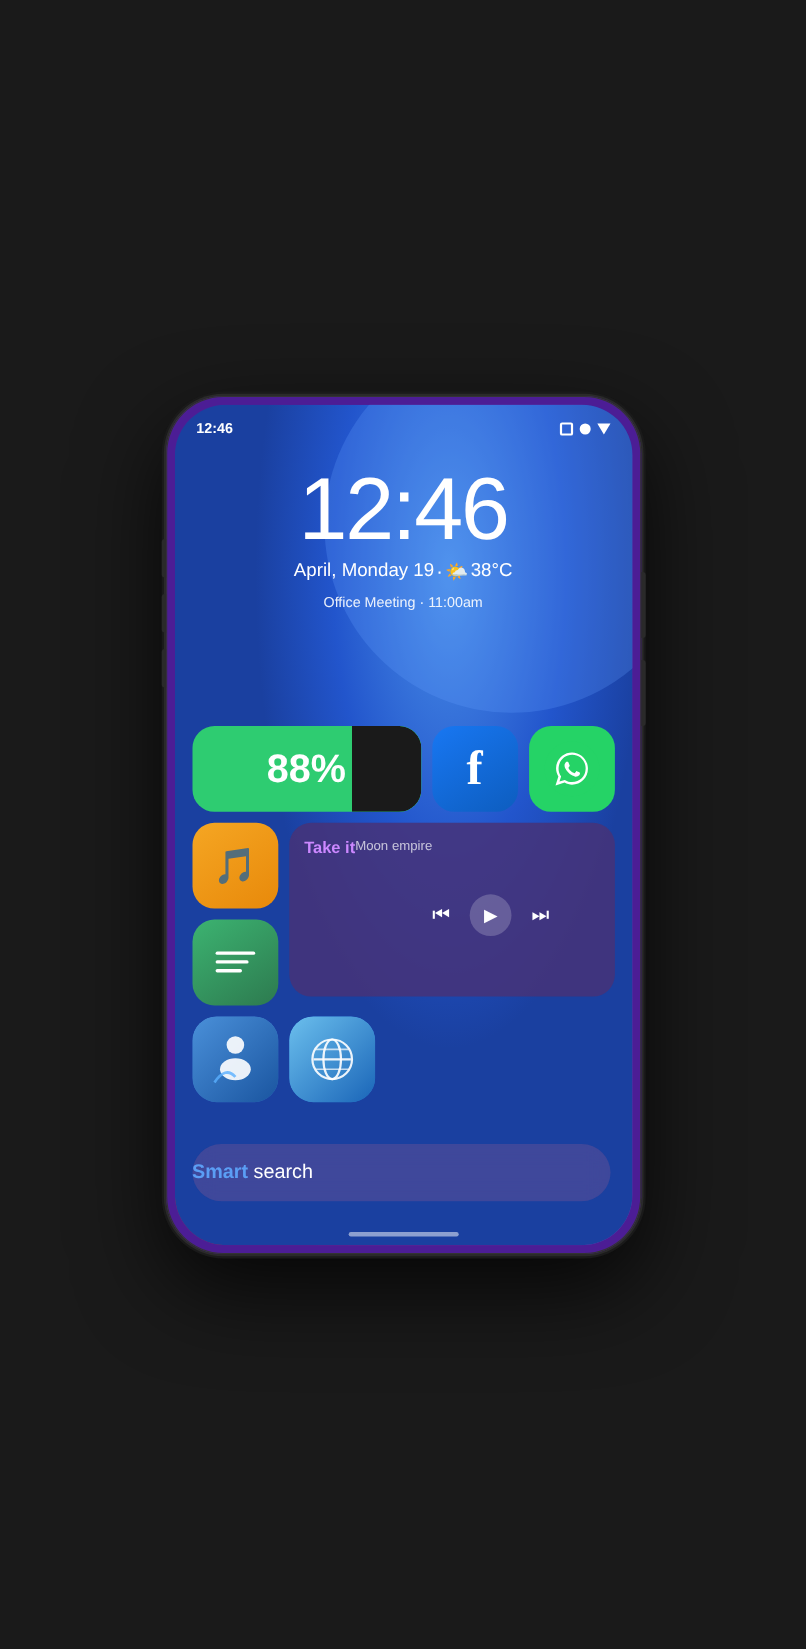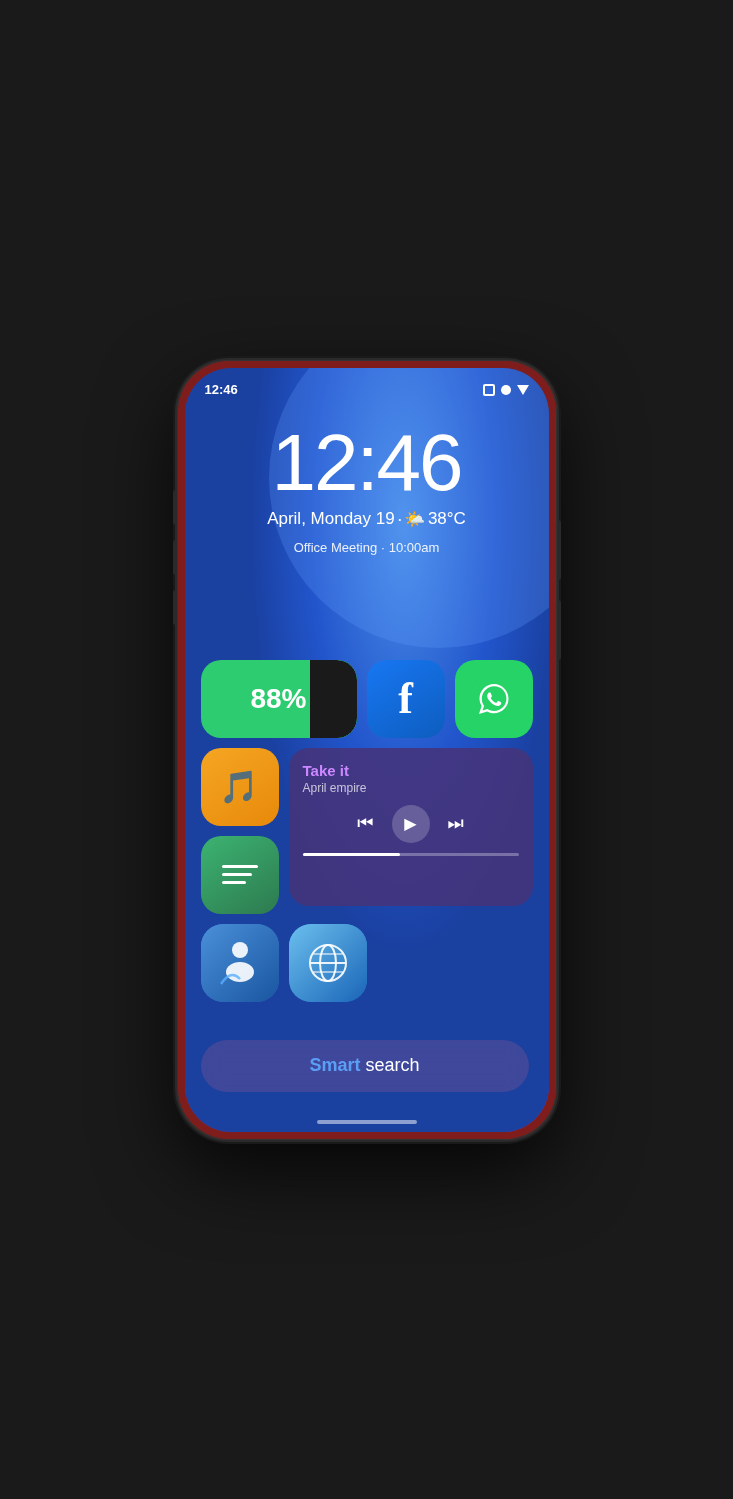--- a/index.html
+++ b/index.html
@@ -6,23 +6,23 @@
     body {
       background: #1a1a1a;
       display: flex;
       justify-content: center;
       align-items: center;
       min-height: 100vh;
       font-family: -apple-system, BlinkMacSystemFont, 'Segoe UI', sans-serif;
     }
 
     .phone-outer {
-      width: 380px;
+      width: 432px;
       height: 780px;
-      background: #7f1d1d;
+      background: #4c1d95;
       border-radius: 52px;
       padding: 8px;
       box-shadow:
         0 0 0 2px #2a2a2a,
         0 0 0 4px #1a1a1a,
         0 30px 80px rgba(0,0,0,0.8),
         inset 0 0 0 1px #333;
       position: relative;
     }
 
@@ -203,21 +203,21 @@
       right: 0;
       top: 0;
       bottom: 0;
       width: 30%;
       background: #1a1a1a;
       border-radius: 0 20px 20px 0;
     }
 
     .battery-percent {
       color: white;
-      font-size: 28px;
+      font-size: 36px;
       font-weight: 700;
       position: relative;
       z-index: 2;
     }
 
     
     .app-icon {
       width: 78px;
       height: 78px;
       border-radius: 20px;
@@ -268,21 +268,21 @@
     }
 
     
     .music-widget {
       flex: 1.8;
       height: 158px;
       background: rgba(70, 50, 120, 0.85);
       border-radius: 20px;
       padding: 14px;
       display: flex;
-      flex-direction: column;
+      flex-direction: row;
     }
 
     .music-title {
       color: #cc88ff;
       font-size: 15px;
       font-weight: 700;
       margin-bottom: 2px;
     }
 
     .music-artist {
@@ -335,21 +335,21 @@
     .search-bar {
       position: absolute;
       bottom: 40px;
       left: 16px;
       right: 20px;
       height: 52px;
       background: rgba(100, 80, 150, 0.5);
       border-radius: 30px;
       display: flex;
       align-items: center;
-      justify-content: center;
+      justify-content: flex-start;
       z-index: 10;
       backdrop-filter: blur(10px);
       cursor: pointer;
     }
 
     .search-text {
       font-size: 18px;
       font-weight: 400;
       color: white;
     }
@@ -427,21 +427,21 @@
 
     <div class="clock-widget">
       <div class="clock-time">12:46</div>
       <div class="clock-date">
         <span>April, Monday 19</span>
         <span class="weather-icon">·</span>
         <span>🌤️</span>
         <span>38°C</span>
       </div>
       <div class="clock-events">
-        <div>Office Meeting · 10:00am</div>
+        <div>Office Meeting · 11:00am</div>
       </div>
     </div>
 
     <div class="app-grid">
 
       <div class="app-row">
         <div class="battery-widget">
           <div class="battery-dark"></div>
           <span class="battery-percent">88%</span>
         </div>
@@ -468,21 +468,21 @@
             <div class="notes-icon">
               <div class="notes-line"></div>
               <div class="notes-line"></div>
               <div class="notes-line"></div>
             </div>
           </div>
         </div>
 
         <div class="music-widget">
           <div class="music-title">Take it</div>
-          <div class="music-artist">April empire</div>
+          <div class="music-artist">Moon empire</div>
           <div class="music-controls">
             <span class="music-btn">⏮</span>
             <div class="music-play-btn">
               <span>▶</span>
             </div>
             <span class="music-btn">⏭</span>
           </div>
           <div class="music-progress">
             <div class="music-progress-fill"></div>
           </div>

